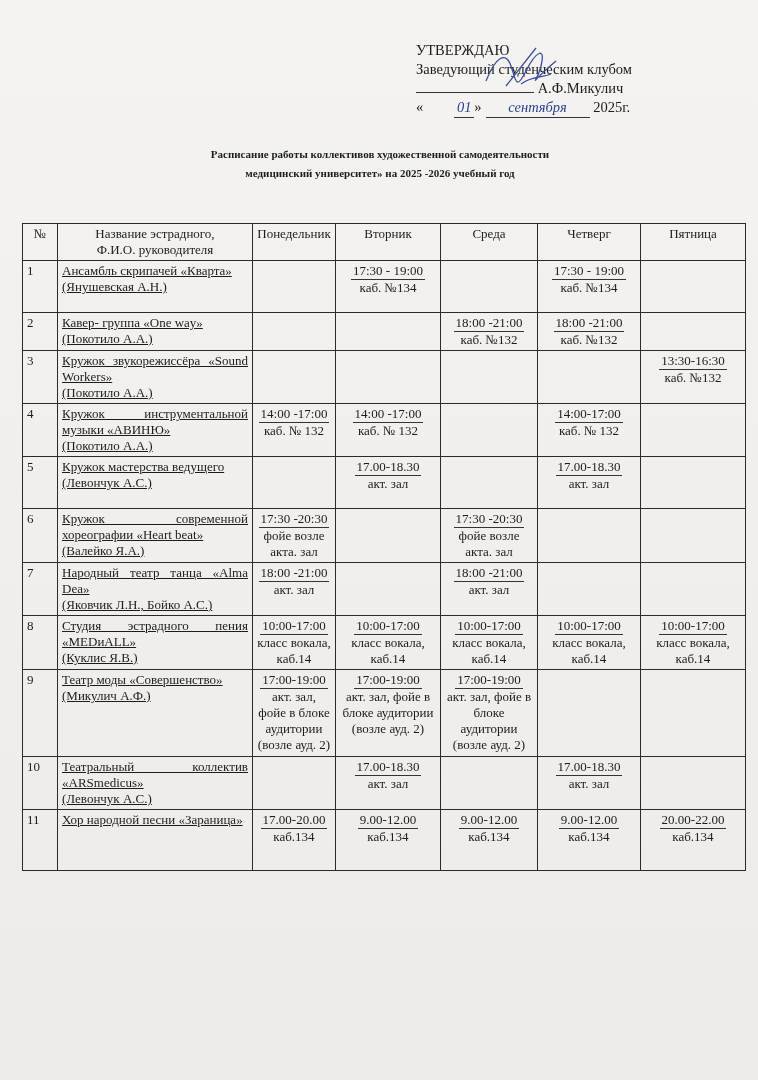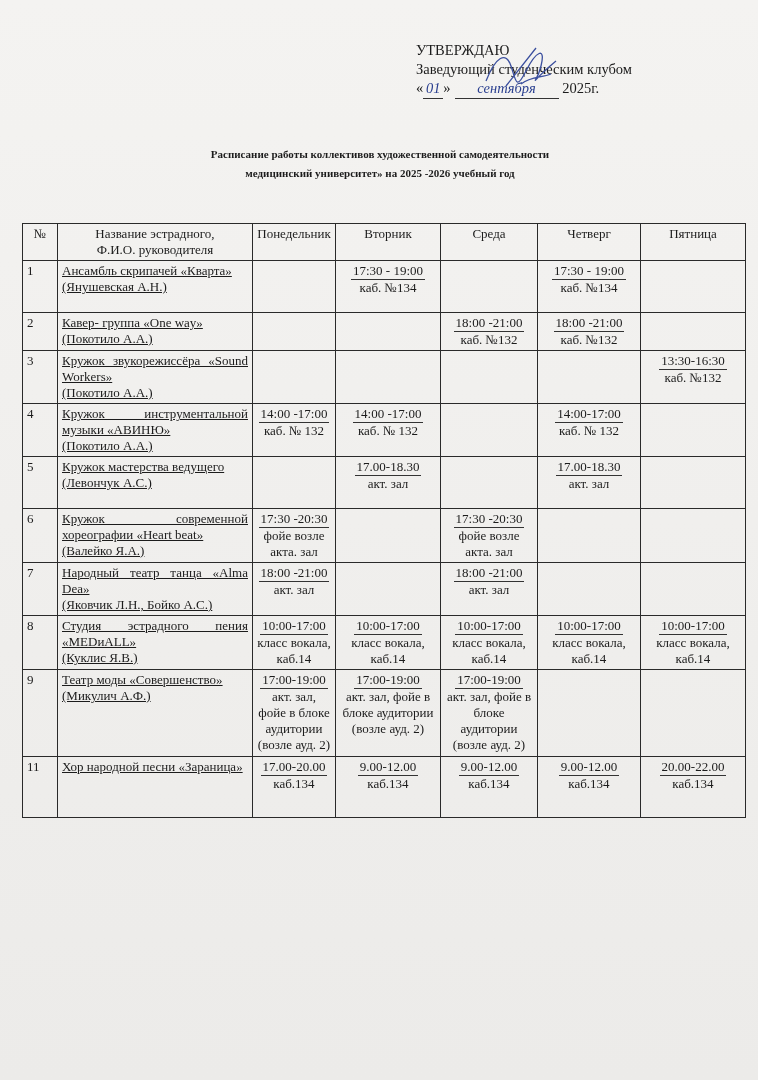--- a/index.html
+++ b/index.html
@@ -13,21 +13,21 @@
   .paper {
     position:absolute; left:0; top:0; width:758px; height:1080px;
     background:linear-gradient(180deg,#f4f3f1 0%,#efeeec 60%,#ecebe9 100%);
   }
   .approval {
     position:absolute; left:416px; top:41px; width:260px;
     font-size:14.5px; line-height:19px;
   }
   .approval .line { white-space:nowrap; position:relative; }
   .approval .sig-line { display:inline-block; width:118px; border-bottom:1px solid #333; height:12px; vertical-align:baseline; }
-  .approval .date-day { display:inline-block; width:20px; border-bottom:1px solid #333; text-align:center; color:#2a3f8f; font-style:italic; }
+  .approval .date-day { display:inline-block; width:20px; border-bottom:1px solid #333; text-align:center; color:#2a3f8f; font-style:italic;margin-left:31px; }
   .approval .date-month { display:inline-block; width:104px; border-bottom:1px solid #333; text-align:center; color:#2a3f8f; font-style:italic; margin-left:4px; }
   .signature {
     position:absolute; left:466px; top:36px; width:110px; height:70px; pointer-events:none;
   }
   .title {
     position:absolute; left:90px; top:145px; width:580px;
     text-align:center; font-weight:bold; font-size:11px; line-height:19px;
   }
   table.sched {
     position:absolute; left:22px; top:223px;
@@ -46,20 +46,24 @@
   .bold-slot .time, .bold-slot .place { font-weight:normal; }
 </style>
 </head>
 <body>
 
 <div class="paper">
 
   <div class="approval">
     <div class="line">УТВЕРЖДАЮ</div>
     <div class="line">Заведующий студенческим клубом</div>
+    <div class="line">
+      <span class="sig-line"></span>
+      <span>А.Ф.Микулич</span>
+    </div>
     <div class="line">
       <span>«</span><span class="date-day">01</span><span>»</span><span class="date-month">сентября</span>
       <span>2025г.</span>
     </div>
   </div>
 
   <svg class="signature" viewBox="0 0 110 70">
     <path d="M20 45 C30 20, 40 15, 45 30 S 50 55, 60 35 S 80 10, 75 30 S 60 50, 90 25 M40 50 L70 12 M55 48 C65 40, 75 42, 85 38" fill="none" stroke="#3b4f9e" stroke-width="1.3"></path>
   </svg>
 
@@ -194,20 +198,32 @@
           <td class="name">
             <div>Театр моды «Совершенство»</div>
             <div>(Микулич А.Ф.)</div>
           </td>
           <td class="slot"><span class="time">17:00-19:00</span><span class="place">акт. зал, фойе в блоке аудитории (возле ауд. 2)</span></td>
           <td class="slot"><span class="time">17:00-19:00</span><span class="place">акт. зал, фойе в блоке аудитории (возле ауд. 2)</span></td>
           <td class="slot"><span class="time">17:00-19:00</span><span class="place">акт. зал, фойе в блоке аудитории (возле ауд. 2)</span></td>
           <td class="slot"></td>
           <td class="slot"></td>
         </tr>
+        <tr style="height: 51px;">
+          <td class="num">10</td>
+          <td class="name">
+            <div>Театральный коллектив «ARSmedicus»</div>
+            <div>(Левончук А.С.)</div>
+          </td>
+          <td class="slot"></td>
+          <td class="slot"><span class="time">17.00-18.30</span><span class="place">акт. зал</span></td>
+          <td class="slot"></td>
+          <td class="slot"><span class="time">17.00-18.30</span><span class="place">акт. зал</span></td>
+          <td class="slot"></td>
+        </tr>
         <tr style="height: 61px;">
           <td class="num">11</td>
           <td class="name">
             <div>Хор народной песни «Зараница»</div>
             <div></div>
           </td>
           <td class="slot"><span class="time">17.00-20.00</span><span class="place">каб.134</span></td>
           <td class="slot"><span class="time">9.00-12.00</span><span class="place">каб.134</span></td>
           <td class="slot"><span class="time">9.00-12.00</span><span class="place">каб.134</span></td>
           <td class="slot"><span class="time">9.00-12.00</span><span class="place">каб.134</span></td>

